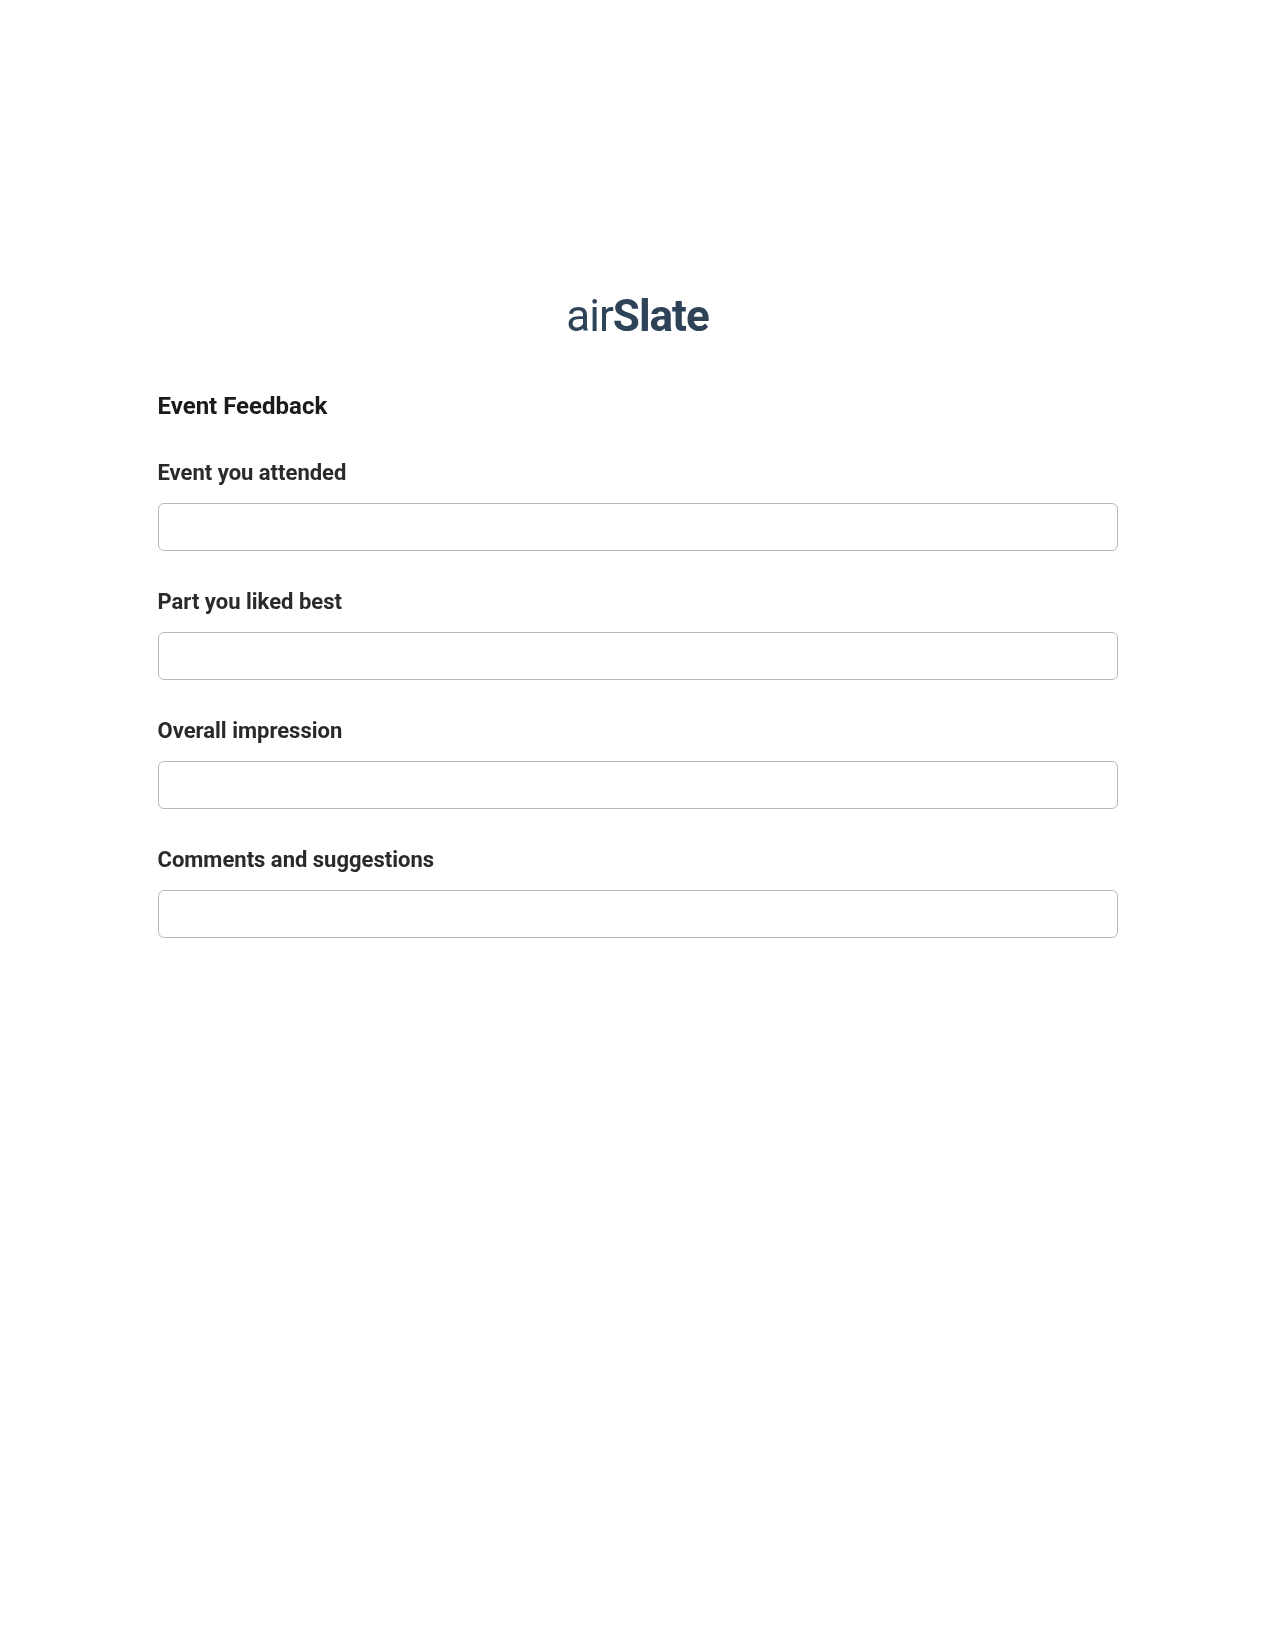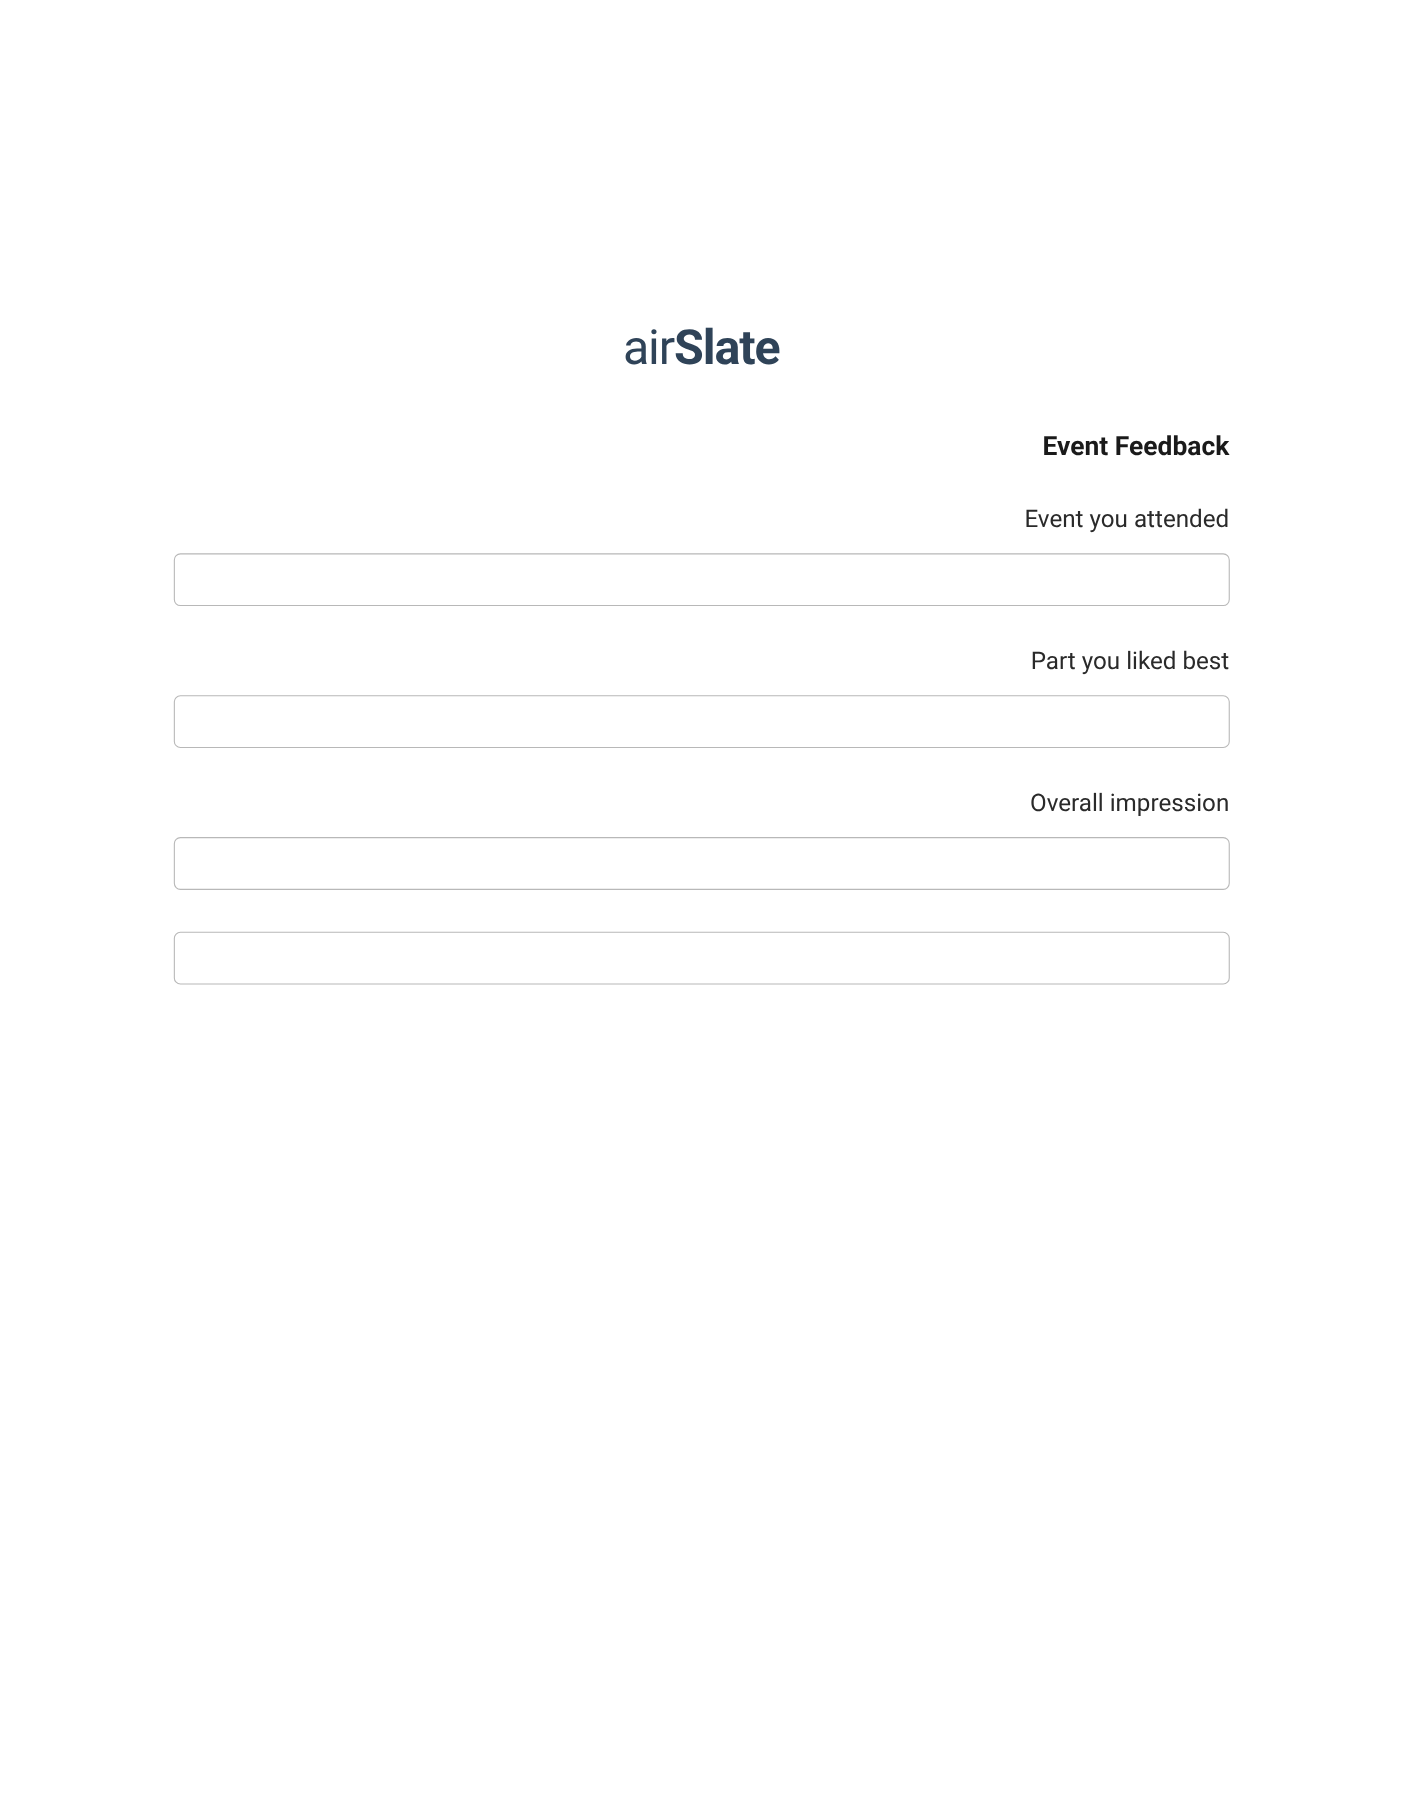--- a/index.html
+++ b/index.html
@@ -1,19 +1,18 @@
 <!DOCTYPE html>
 <html><head>
   <meta charset="utf-8">
   <style>
     * {
       margin: 0;
       padding: 0;
       box-sizing: border-box;
-      text-align: right;
     }
     body {
       font-family: -apple-system, BlinkMacSystemFont, "Segoe UI", Roboto, Helvetica, Arial, sans-serif;
       background: #ffffff;
       width: 1275px;
       height: 1650px;
       padding-top: 290px;
     }
     .container {
       width: 960px;
@@ -37,21 +36,21 @@
       font-weight: 700;
       color: #1a1a1a;
       margin-bottom: 40px;
     }
     .form-group {
       margin-bottom: 38px;
     }
     .form-label {
       display: block;
       font-size: 22px;
-      font-weight: 400;
+      font-weight: 700;
       color: #2a2a2a;
       margin-bottom: 18px;
     }
     .form-input {
       width: 100%;
       height: 48px;
       border: 1px solid #b8b8b8;
       border-radius: 6px;
       padding: 0 12px;
       font-size: 18px;
@@ -77,15 +76,16 @@
     <label class="form-label">Part you liked best</label>
     <input type="text" class="form-input" value="" style="">
   </div>
 
   <div class="form-group">
     <label class="form-label">Overall impression</label>
     <input type="text" class="form-input" value="" style="">
   </div>
 
   <div class="form-group">
+    <label class="form-label">Comments and suggestions</label>
     <input type="text" class="form-input" value="" style="">
   </div>
 </div>
 
 </body></html>

